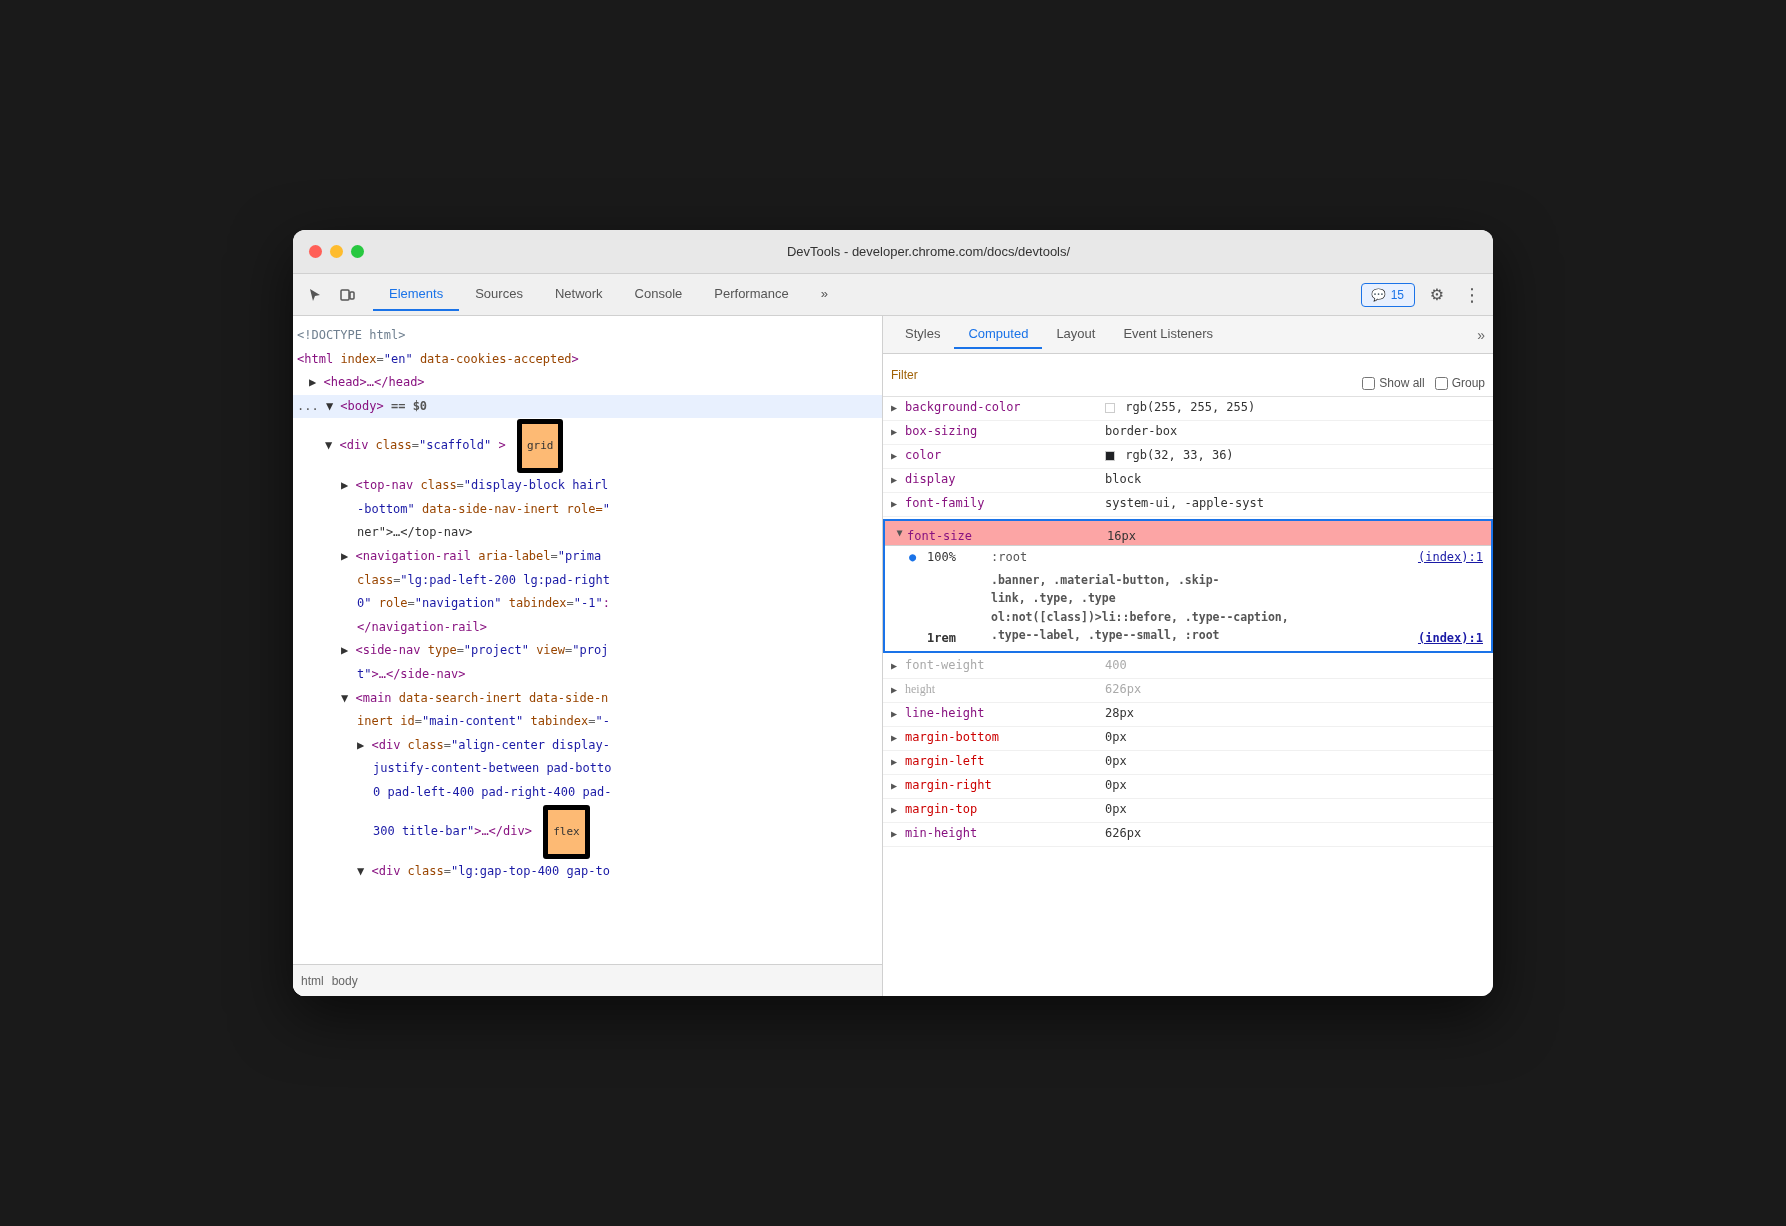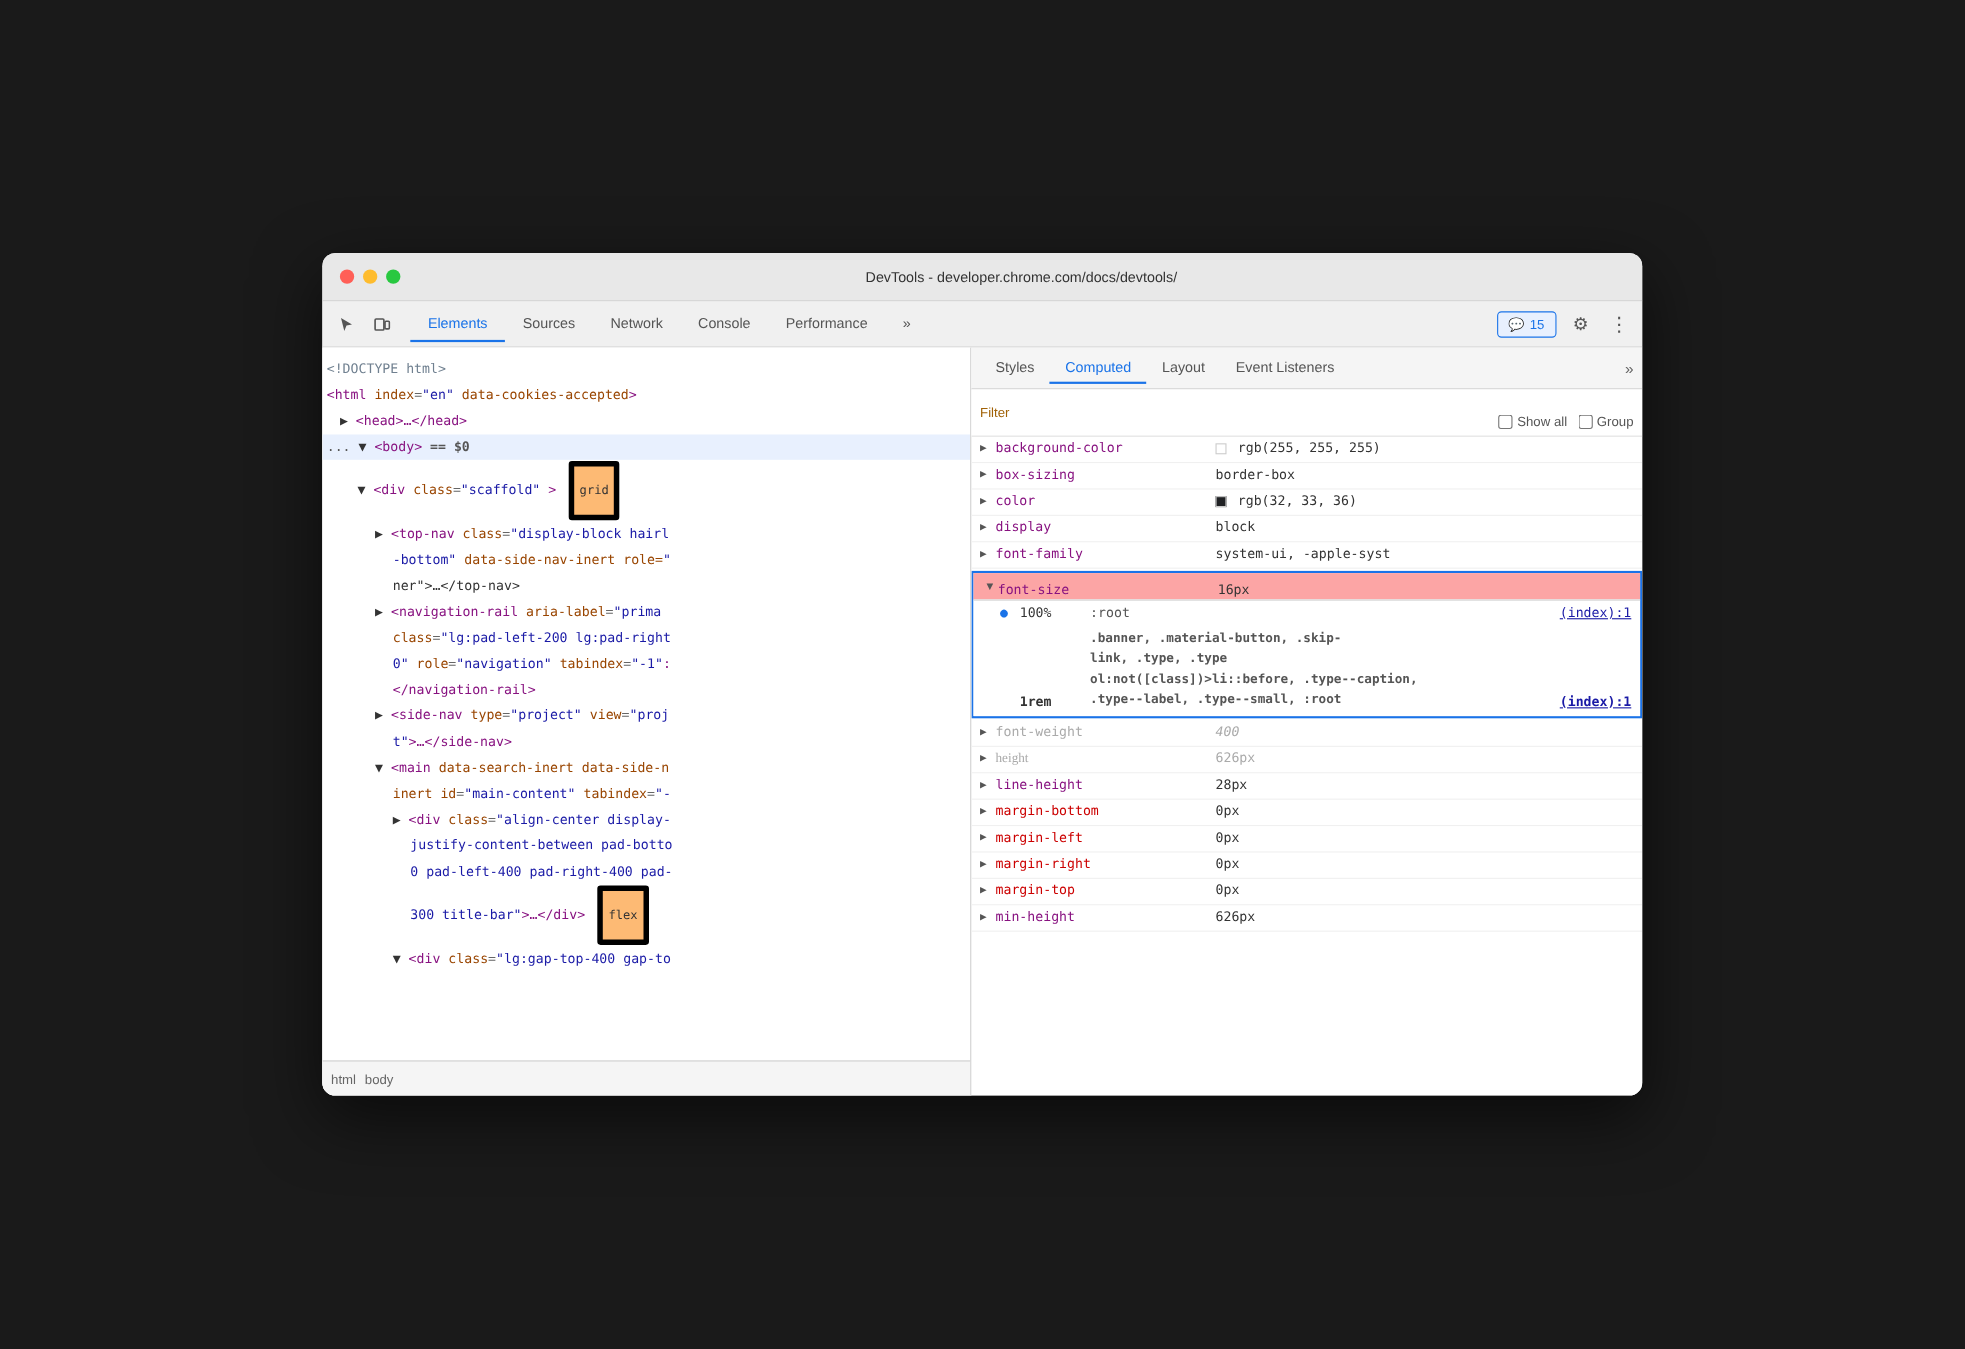--- a/index.html
+++ b/index.html
@@ -559,21 +559,21 @@
               <span class="sub-value" style="flex:0 0 60px; font-family:monospace; font-size:12px; padding-top:2px;">1rem</span>
               <span class="sub-selector" style="flex:1; color:#555; font-size:11.5px; line-height:1.6;">.banner, .material-button, .skip-<br>link, .type, .type<br>ol:not([class])&gt;li::before, .type--caption,<br>.type--label, .type--small, :root</span>
               <span class="sub-location" style="color:#1a1aa6; text-decoration:underline; font-size:12px; font-family:monospace; padding-top:2px;">(index):1</span>
             </div>
           </div>
         </div>
 
         <div class="prop-row">
           <span class="prop-arrow">▶</span>
           <span class="prop-name inherited" style="color:#aaa;">font-weight</span>
-          <span class="prop-value" style="color:#aaa;font-style:italic;">400</span>
+          <span class="prop-value" style="color:#aaa;">400</span>
         </div>
 
         <div class="prop-row">
           <span class="prop-arrow">▶</span>
           <span class="prop-name inherited" style="color:#aaa;font-family:Liberation Serif, serif;">height</span>
           <span class="prop-value" style="color:#aaa;">626px</span>
         </div>
 
         <div class="prop-row">
           <span class="prop-arrow">▶</span>

